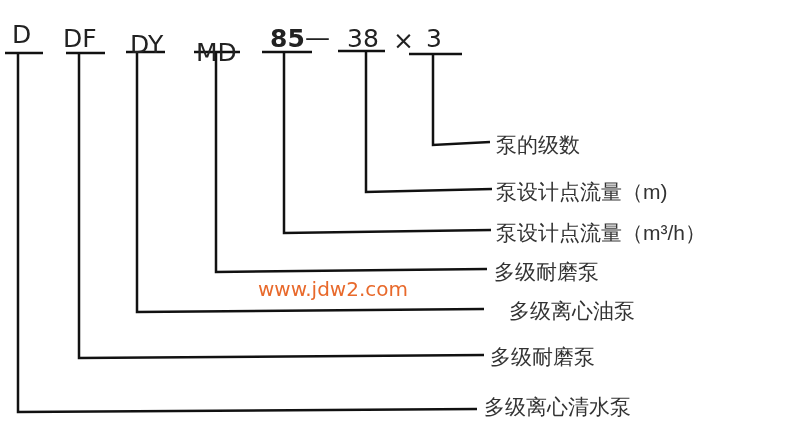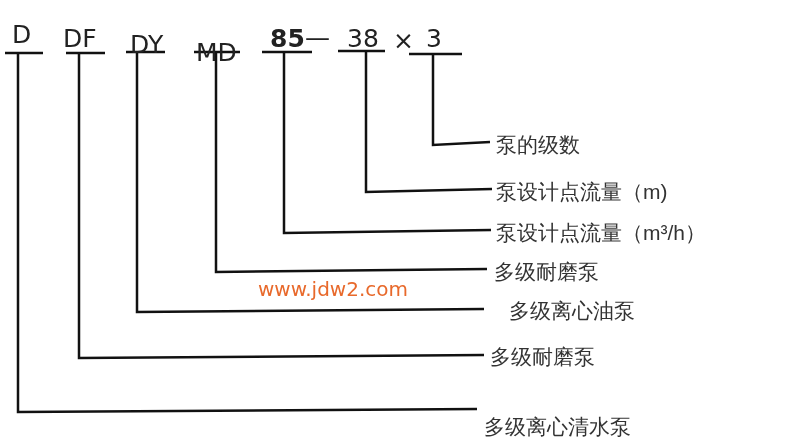--- a/index.html
+++ b/index.html
@@ -62,17 +62,17 @@
       <span class="sep" style="left: 305px; top: 25px;">—</span>
       <span class="sep" style="left: 393px; top: 28px;">×</span>
     </div>
   <div id="labels">
       <span class="label" style="left: 496px; top: 134px;">泵的级数</span>
       <span class="label" style="left: 496px; top: 181px;">泵设计点流量（m)</span>
       <span class="label" style="left: 496px; top: 222px;">泵设计点流量（m³/h）</span>
       <span class="label" style="left: 494px; top: 261px;">多级耐磨泵</span>
       <span class="label" style="left: 509px; top: 300px;">多级离心油泵</span>
       <span class="label" style="left: 490px; top: 346px;">多级耐磨泵</span>
-      <span class="label" style="left: 484px; top: 416px;">多级离心清水泵</span>
+      <span class="label" style="left: 484px; top: 396px;">多级离心清水泵</span>
     </div>
 
   <div class="watermark" id="watermark" style="left: 258px; top: 279px; color: rgb(232, 105, 43);">www.jdw2.com</div>
 </div>
 
 </body></html>

